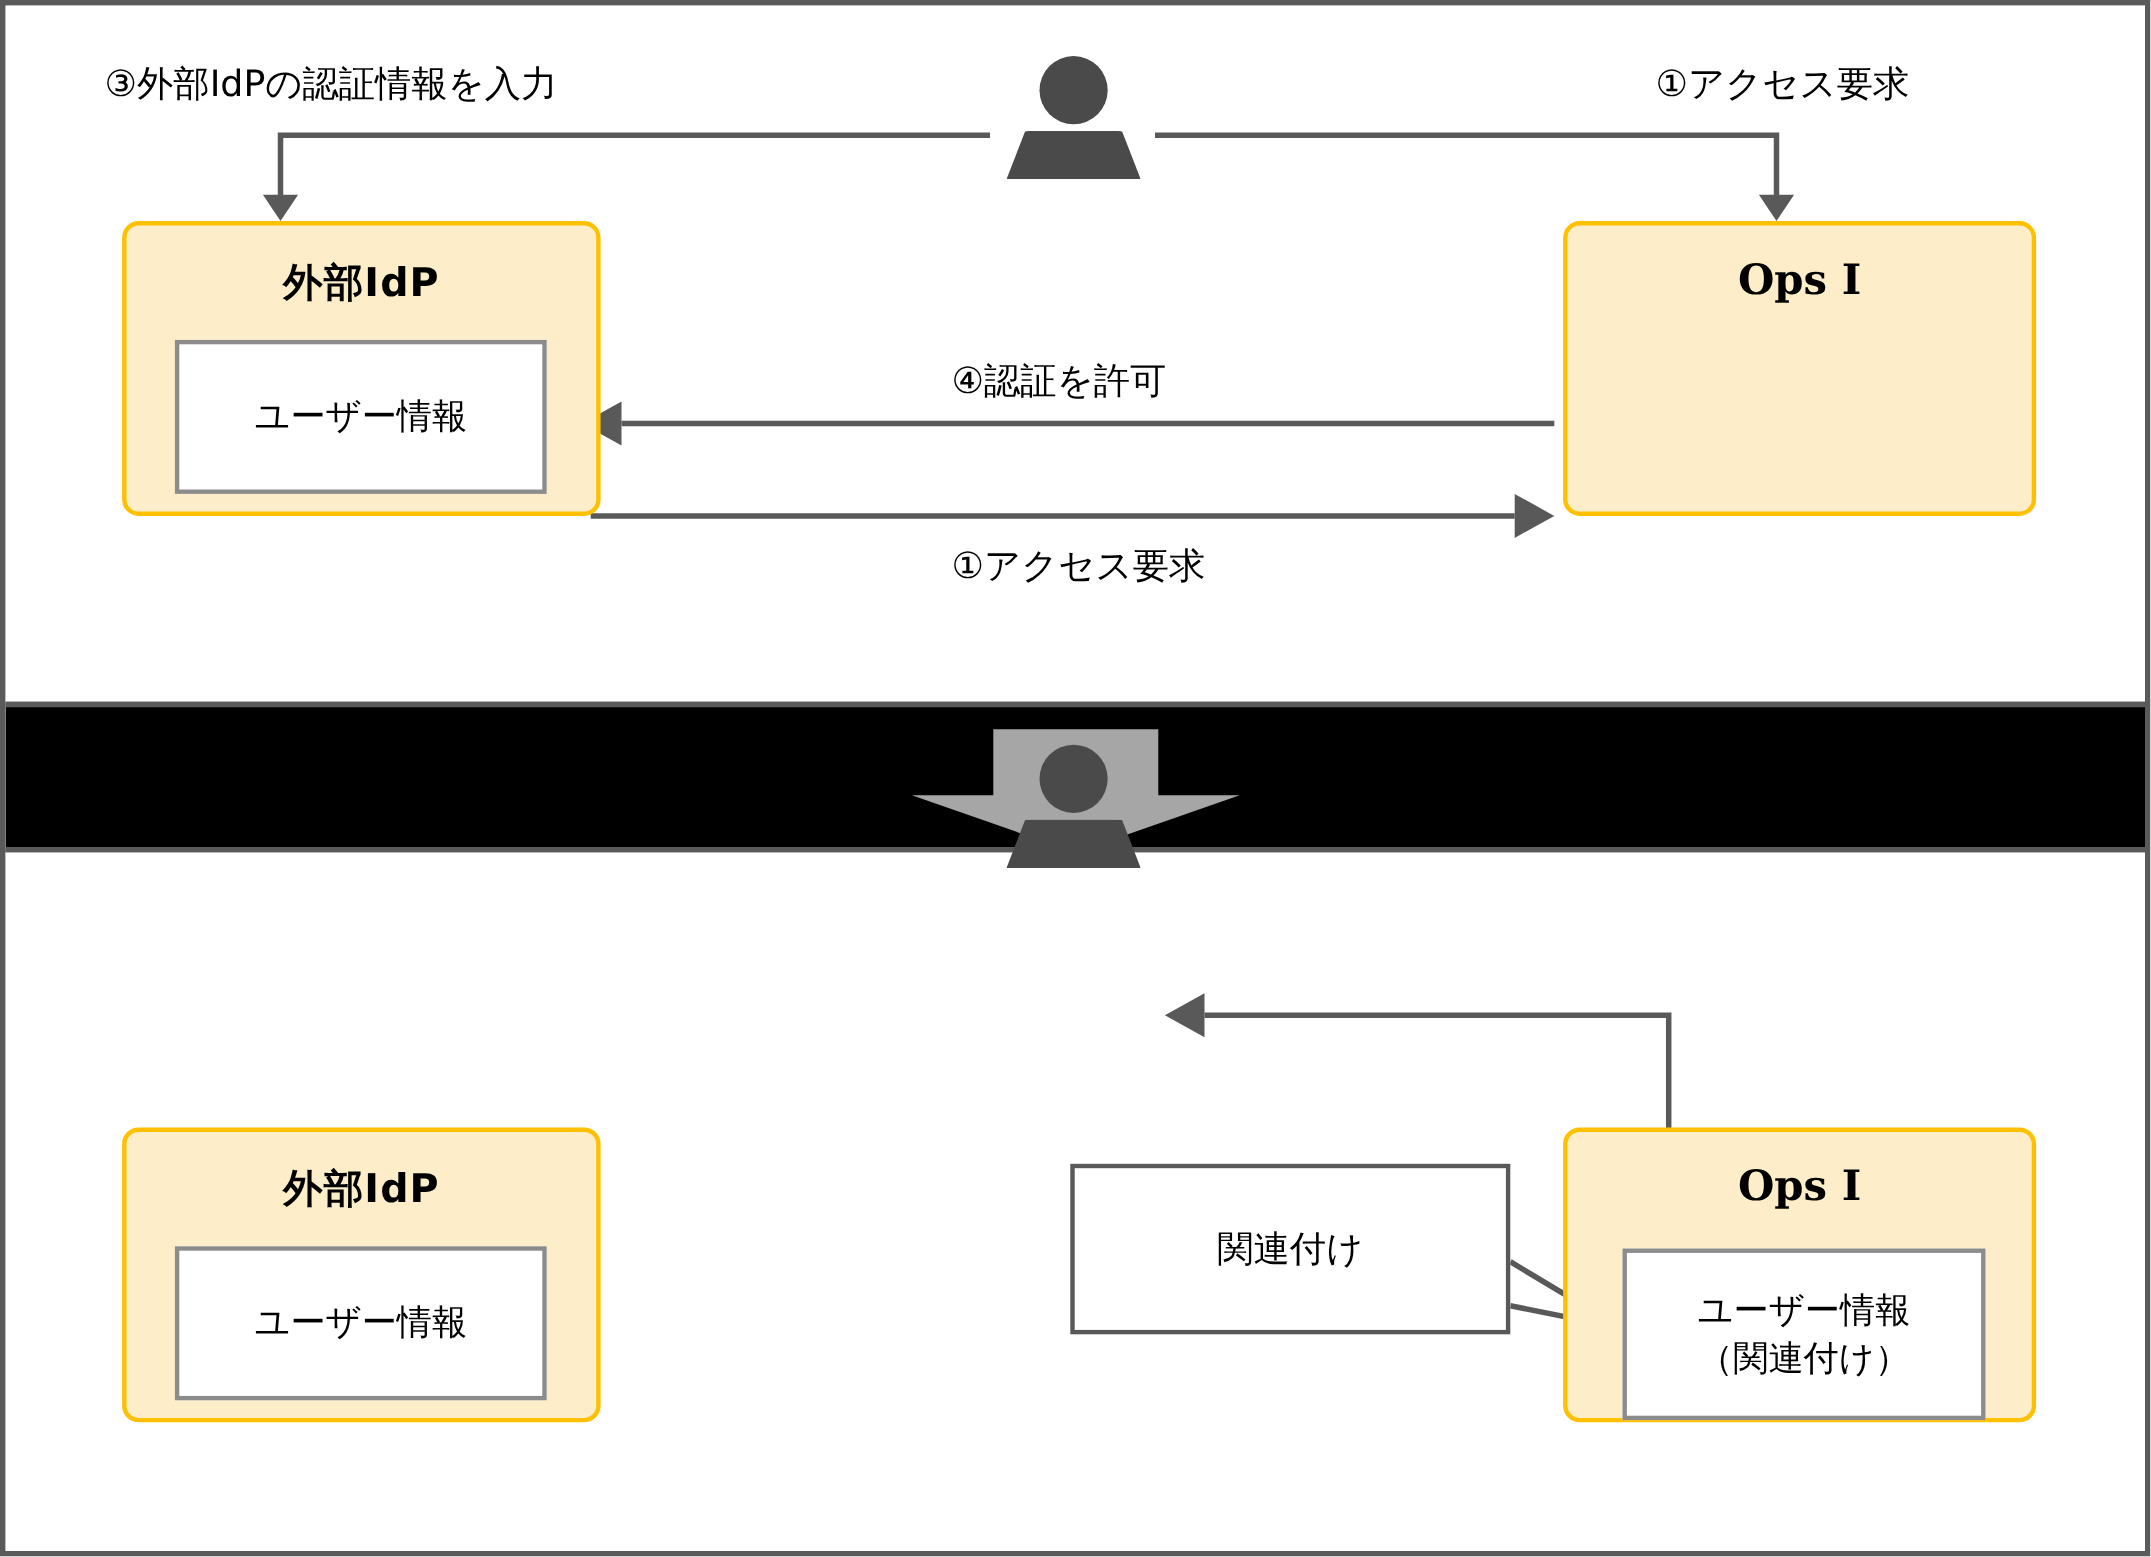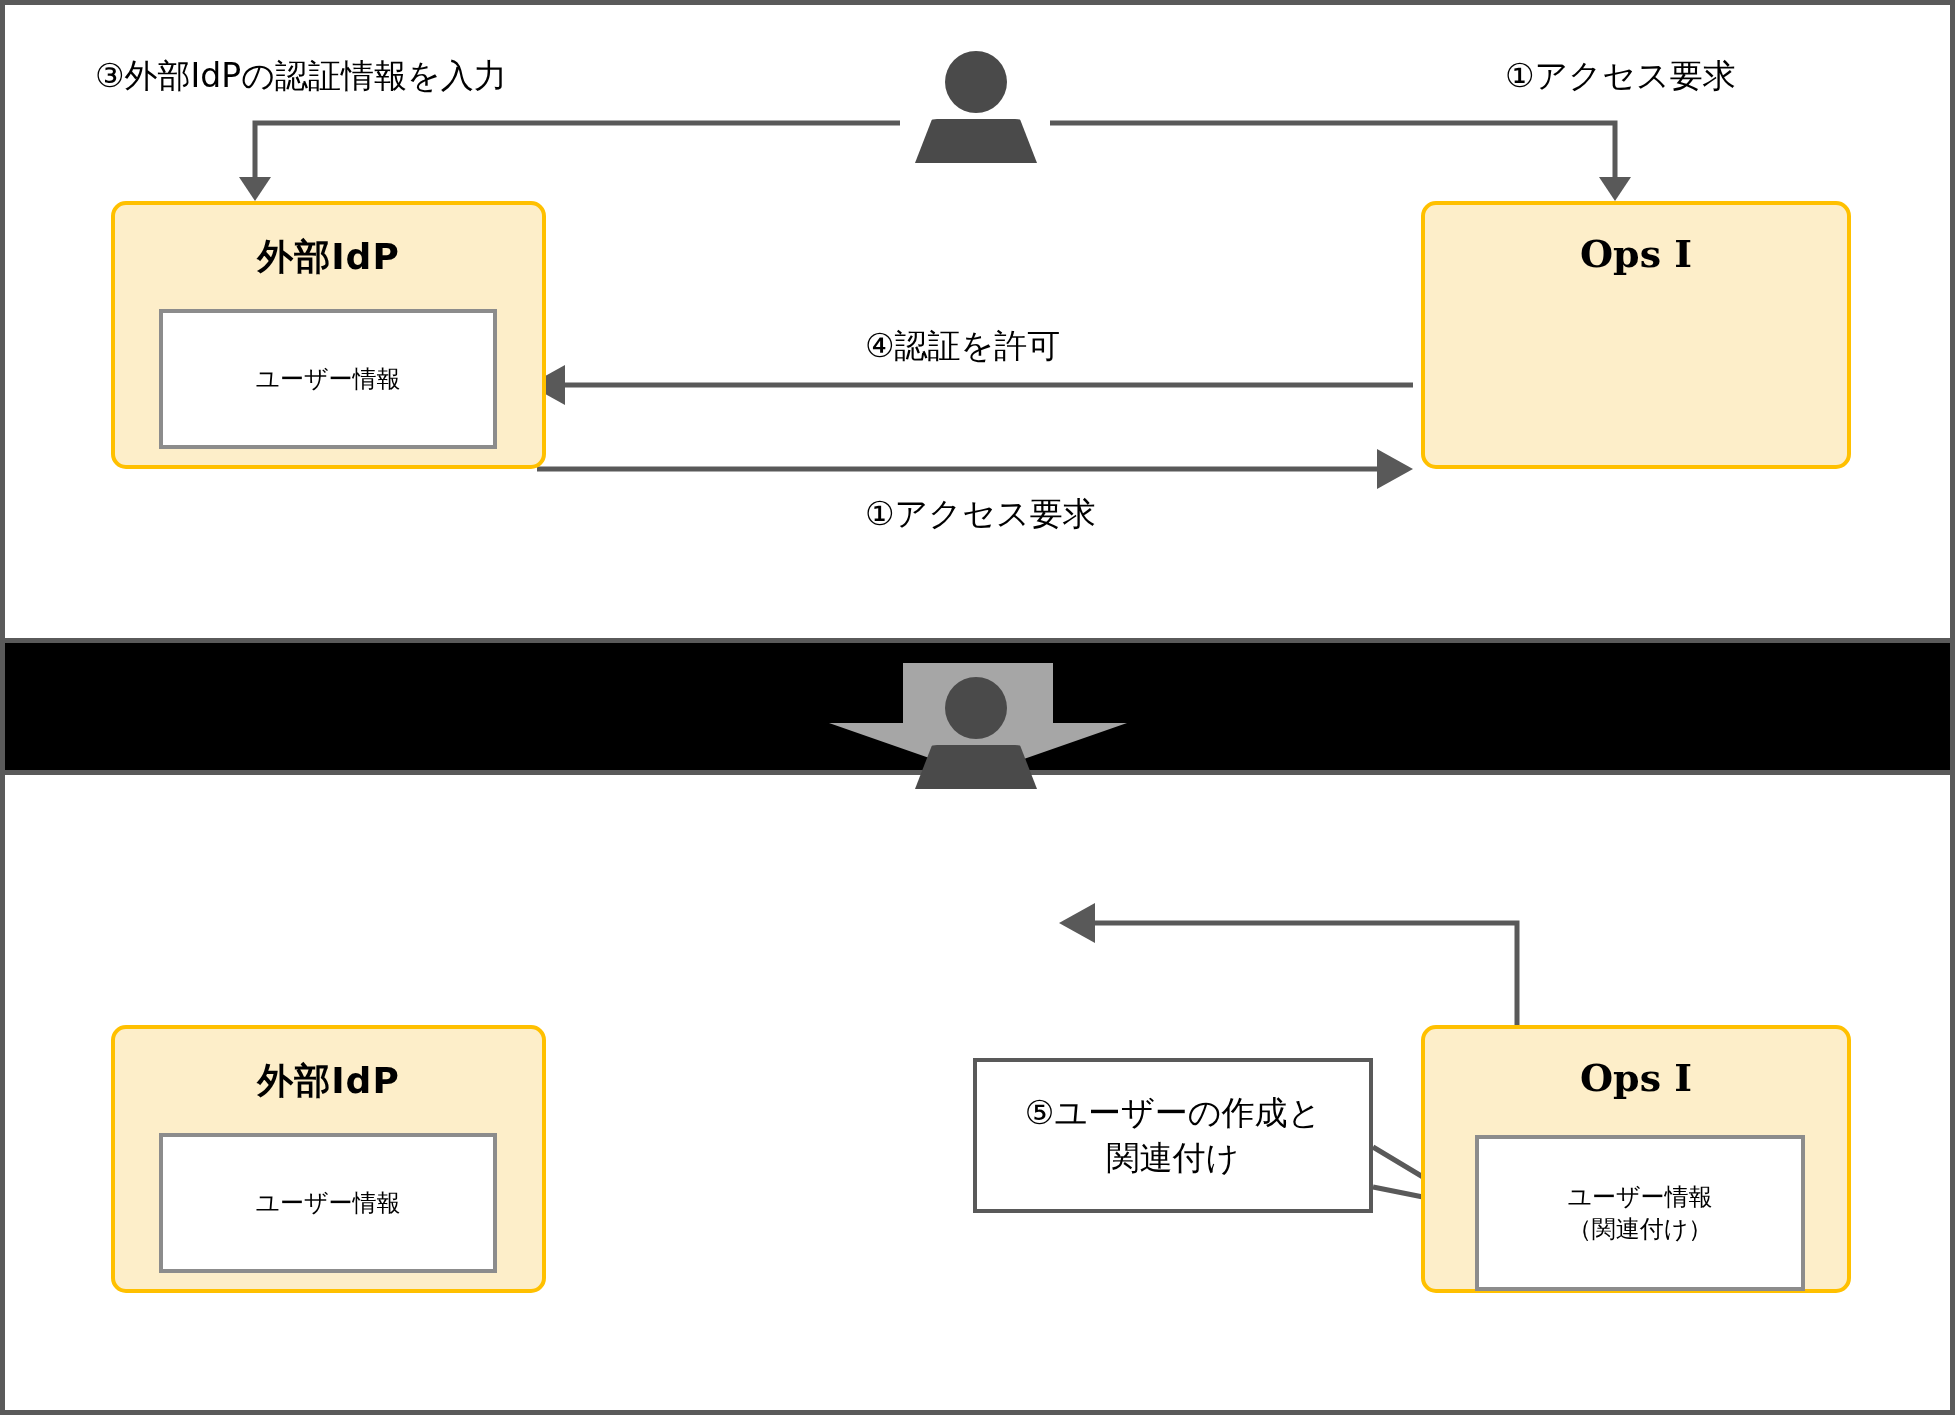--- a/index.html
+++ b/index.html
@@ -18,21 +18,21 @@
   .svcbox{position:absolute;background:#fdeec9;border:4px solid #ffc000;
           border-radius:15px;box-sizing:border-box;}
   .svcbox .title{position:absolute;left:0;right:0;text-align:center;
           font-weight:bold;color:#000;}
   .svcbox .title.jp{font-family:"DejaVu Sans",sans-serif;font-size:36px;letter-spacing:1px;}
   .svcbox .title.en{font-family:"DejaVu Serif","Liberation Serif",serif;font-size:38px;}
 
   
   .infobox{position:absolute;background:#ffffff;border:4px solid #8c8c8c;
            box-sizing:border-box;display:flex;align-items:center;justify-content:center;
-           text-align:center;font-family:"DejaVu Sans",sans-serif;font-size:24px;color:#000;
+           text-align:center;font-family:"DejaVu Sans",sans-serif;font-size:32px;color:#000;
            line-height:1.35;}
 
   
   .lbl{position:absolute;font-family:"DejaVu Sans",sans-serif;font-size:33px;color:#000;
        white-space:nowrap;line-height:1.3;}
 
   
   .callout{position:absolute;background:#ffffff;border:4px solid #595959;
            box-sizing:border-box;display:flex;align-items:center;justify-content:center;
            text-align:center;font-family:"DejaVu Sans",sans-serif;font-size:33px;color:#000;
@@ -132,17 +132,16 @@
 
   <div class="svcbox" style="left:1416px;top:1020px;width:430px;height:268px;">
     <div class="title en" style="top:26px;">Ops I</div>
     <div class="infobox" style="left:50px;top:106px;width:330px;height:156px;flex-direction:column;">
       <span>ユーザー情報</span>
       <span>（関連付け）</span>
     </div>
   </div>
 
   <div class="callout" style="left:968px;top:1053px;width:400px;height:155px;flex-direction:column;">
-    <span>⑤ユーザーの作成と</span>
     <span>関連付け</span>
   </div>
 
 </div>
 
 </body></html>

